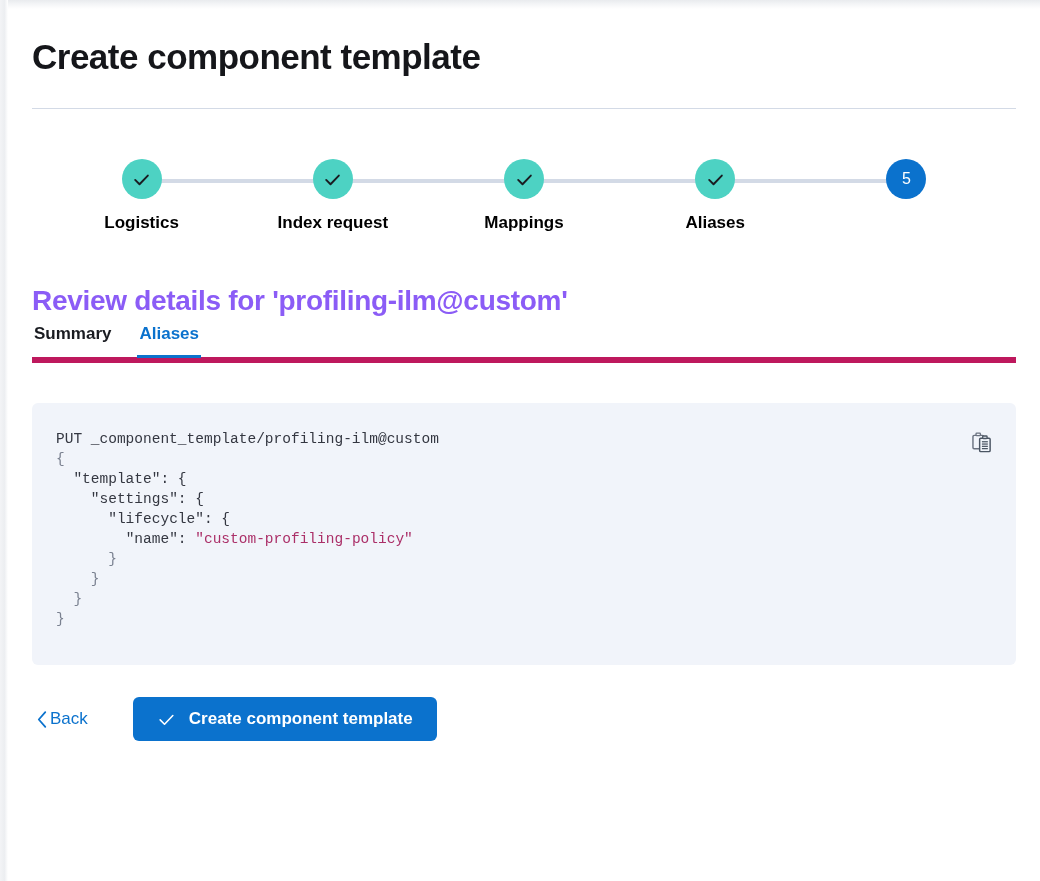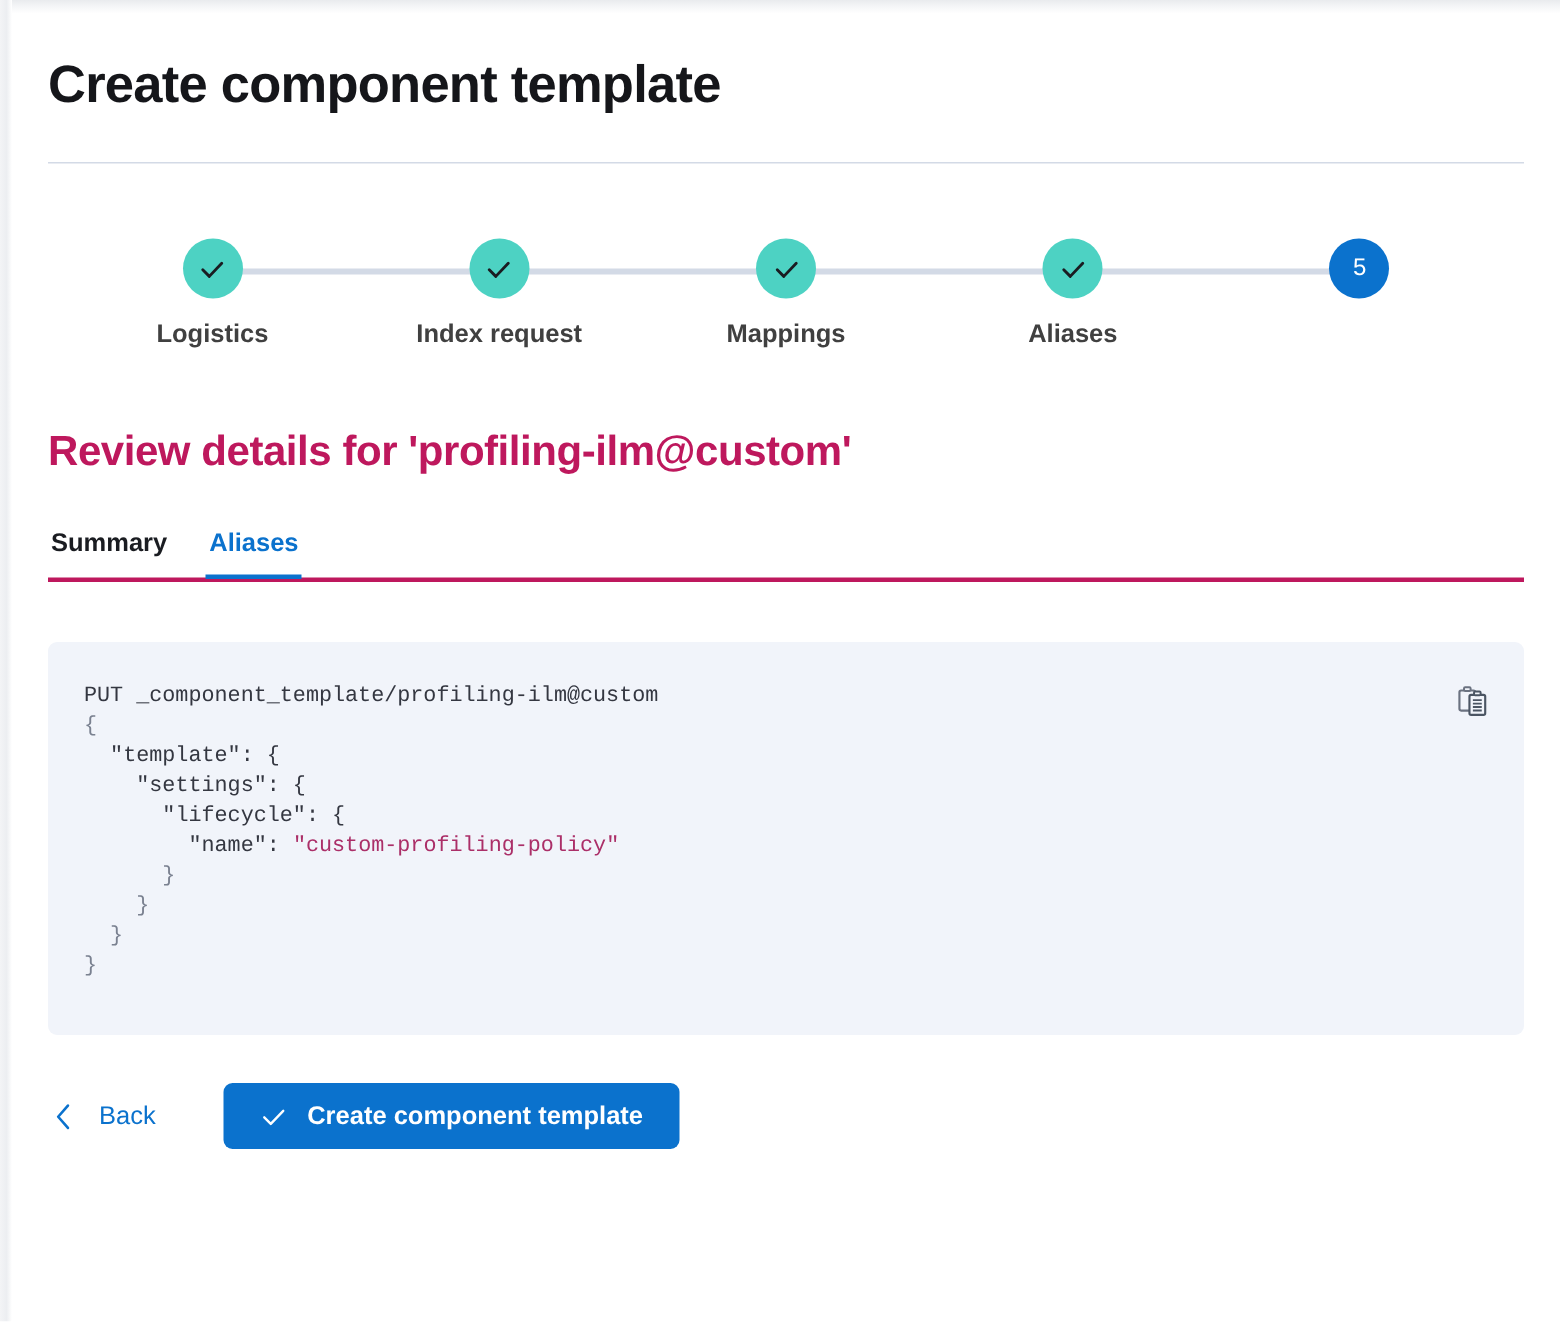--- a/index.html
+++ b/index.html
@@ -86,42 +86,41 @@
     color: #ffffff;
     font-size: 16px;
     font-weight: 500;
     line-height: 1;
   }
   .circle svg { display: block; }
   .step-label {
     margin-top: 13px;
     font-size: 17px;
     font-weight: 700;
-    color: #404040;
+    color: #000000;
     line-height: 22px;
   }
 
   
   .section-title {
     margin: 0;
     padding-top: 48px;
     font-size: 28px;
     line-height: 38px;
     font-weight: 700;
     letter-spacing: -0.3px;
-    color: #be185d;
+    color: #8b5cf6;
   }
 
   
   .tabs {
     position: relative;
-    margin-top: 28px;
     display: flex;
     gap: 24px;
-    border-bottom: 3px solid #be185d;
+    border-bottom: 6px solid #be185d;
   }
   .tab {
     padding: 4px 2px 13px 2px;
     font-size: 17px;
     font-weight: 700;
     color: #1a1c21;
     cursor: pointer;
     position: relative;
     background: none;
     border: none;
@@ -182,21 +181,21 @@
   
   .footer {
     display: flex;
     align-items: center;
     margin-top: 32px;
     padding-bottom: 30px;
   }
   .back-link {
     display: flex;
     align-items: center;
-    gap: 17px;
+    gap: 1px;
     color: #0b72cd;
     font-size: 17px;
     font-weight: 400;
     background: none;
     border: none;
     cursor: pointer;
     font-family: inherit;
     padding: 6px 4px;
   }
   .primary-btn {

